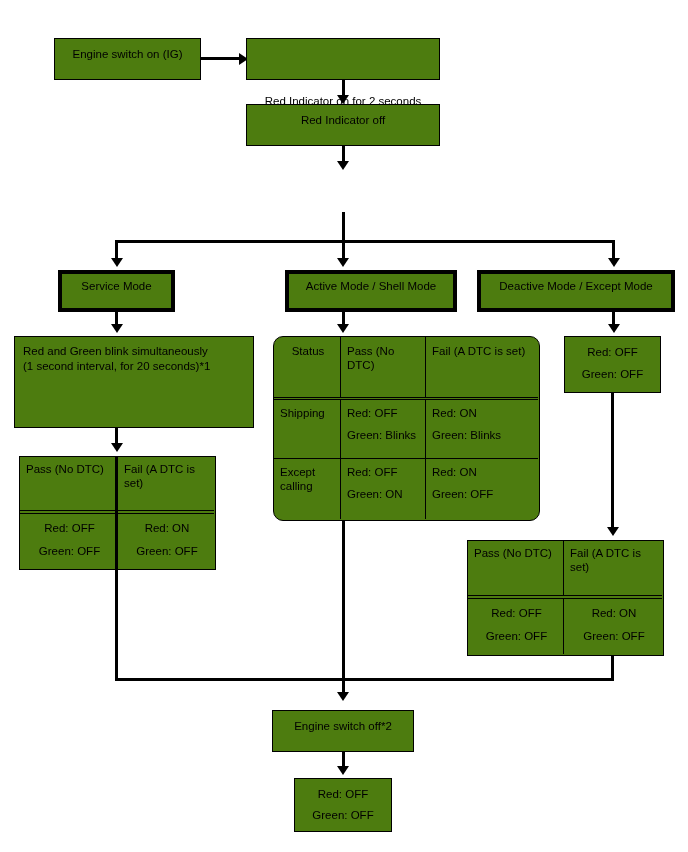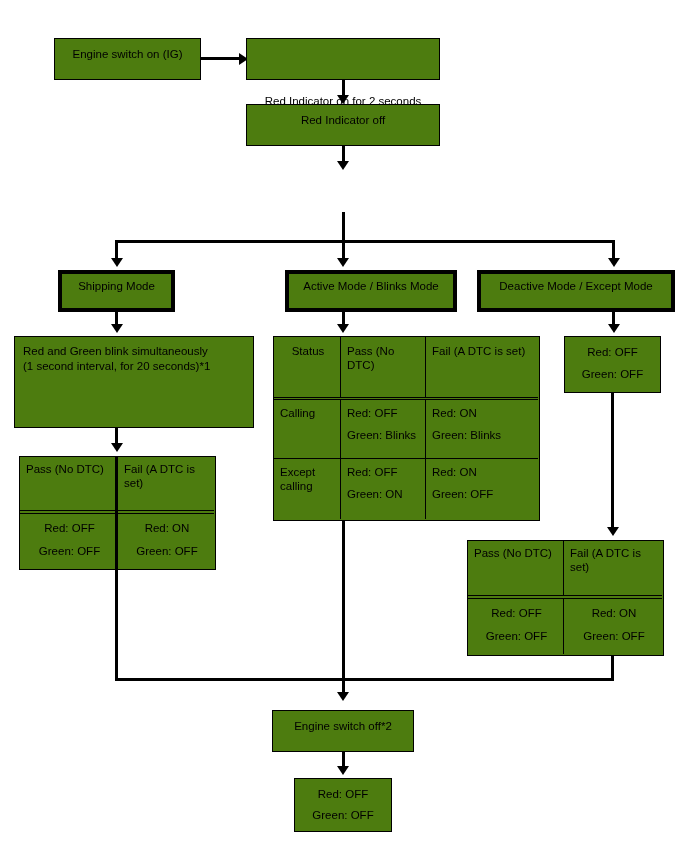--- a/index.html
+++ b/index.html
@@ -62,25 +62,25 @@
   <div class="vline" style="left:115px;top:240px;height:22px;"></div>
   <div class="arrow-d" style="left:110.5px;top:258px;"></div>
 
   <div class="vline" style="left:341.5px;top:240px;height:22px;"></div>
   <div class="arrow-d" style="left:337px;top:258px;"></div>
 
   <div class="vline" style="left:612px;top:240px;height:22px;"></div>
   <div class="arrow-d" style="left:607.5px;top:258px;"></div>
 
   <div class="box thick" style="left:58px;top:270px;width:117px;height:42px;">
-    <div class="lbl c" style="top:5px;">Shipping Mode</div>
+    <div class="lbl c" style="top:5px;">Service Mode</div>
   </div>
 
   <div class="box thick" style="left:285px;top:270px;width:172px;height:42px;">
-    <div class="lbl c" style="top:5px;">Active Mode / Blinks Mode</div>
+    <div class="lbl c" style="top:5px;">Active Mode / Shell Mode</div>
   </div>
 
   <div class="box thick" style="left:477px;top:270px;width:198px;height:42px;">
     <div class="lbl c" style="top:5px;">Deactive Mode / Except Mode</div>
   </div>
 
   <div class="vline" style="left:115px;top:312px;height:16px;"></div>
   <div class="arrow-d" style="left:110.5px;top:324px;"></div>
 
   <div class="vline" style="left:341.5px;top:312px;height:16px;"></div>
@@ -112,34 +112,34 @@
     </div>
     <div class="cell" style="left:98px;top:56px;width:96px;height:55px;border-top:1.5px solid #000;">
       <div class="ct cellctr" style="top:7px;">Red: ON</div>
       <div class="ct cellctr" style="top:30px;">Green: OFF</div>
     </div>
   </div>
 
   <div class="vline" style="left:115px;top:456px;height:225px;"></div>
   <div class="hline" style="left:115px;top:678px;width:228px;"></div>
 
-  <div class="box" style="left:273px;top:336px;width:267px;height:185px;">
+  <div class="box" style="left:273px;top:336px;width:267px;height:185px;border-radius:10px;">
 
     <div class="cell" style="left:0;top:0;width:67px;height:61px;border-right:1.5px solid #000;border-bottom:1.5px solid #000;">
       <div class="ct cellctr" style="top:7px;">Status</div>
     </div>
     <div class="cell" style="left:67px;top:0;width:85px;height:61px;border-right:1.5px solid #000;border-bottom:1.5px solid #000;">
       <div class="ct" style="top:7px;">Pass (No DTC)</div>
     </div>
     <div class="cell" style="left:152px;top:0;width:112px;height:61px;border-bottom:1.5px solid #000;">
       <div class="ct" style="top:7px;">Fail (A DTC is set)</div>
     </div>
 
     <div class="cell" style="left:0;top:62px;width:67px;height:60px;border-right:1.5px solid #000;border-bottom:1.5px solid #000;border-top:1.5px solid #000;">
-      <div class="ct" style="top:6px;">Calling</div>
+      <div class="ct" style="top:6px;">Shipping</div>
     </div>
     <div class="cell" style="left:67px;top:62px;width:85px;height:60px;border-right:1.5px solid #000;border-bottom:1.5px solid #000;border-top:1.5px solid #000;">
       <div class="ct" style="top:6px;">Red: OFF</div>
       <div class="ct" style="top:28px;">Green: Blinks</div>
     </div>
     <div class="cell" style="left:152px;top:62px;width:112px;height:60px;border-bottom:1.5px solid #000;border-top:1.5px solid #000;">
       <div class="ct" style="top:6px;">Red: ON</div>
       <div class="ct" style="top:28px;">Green: Blinks</div>
     </div>
 

